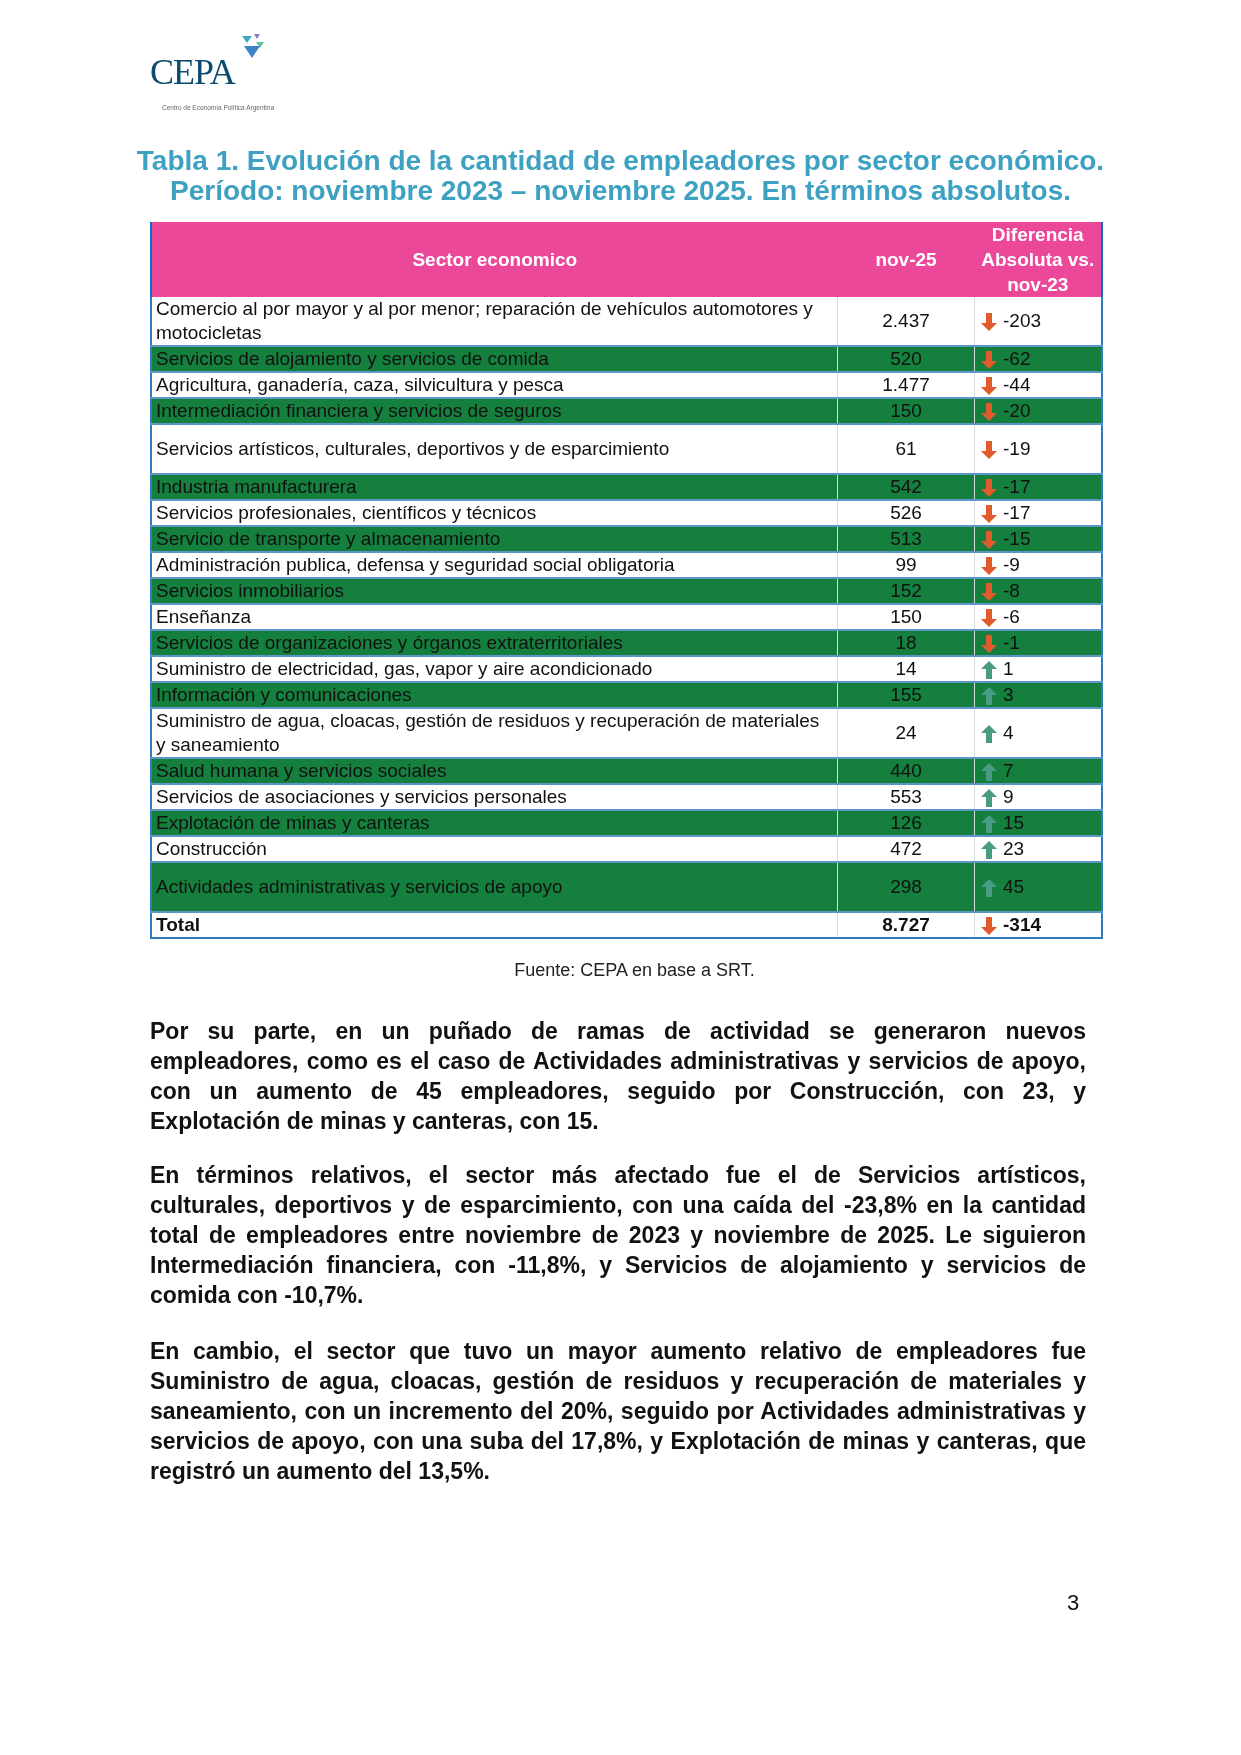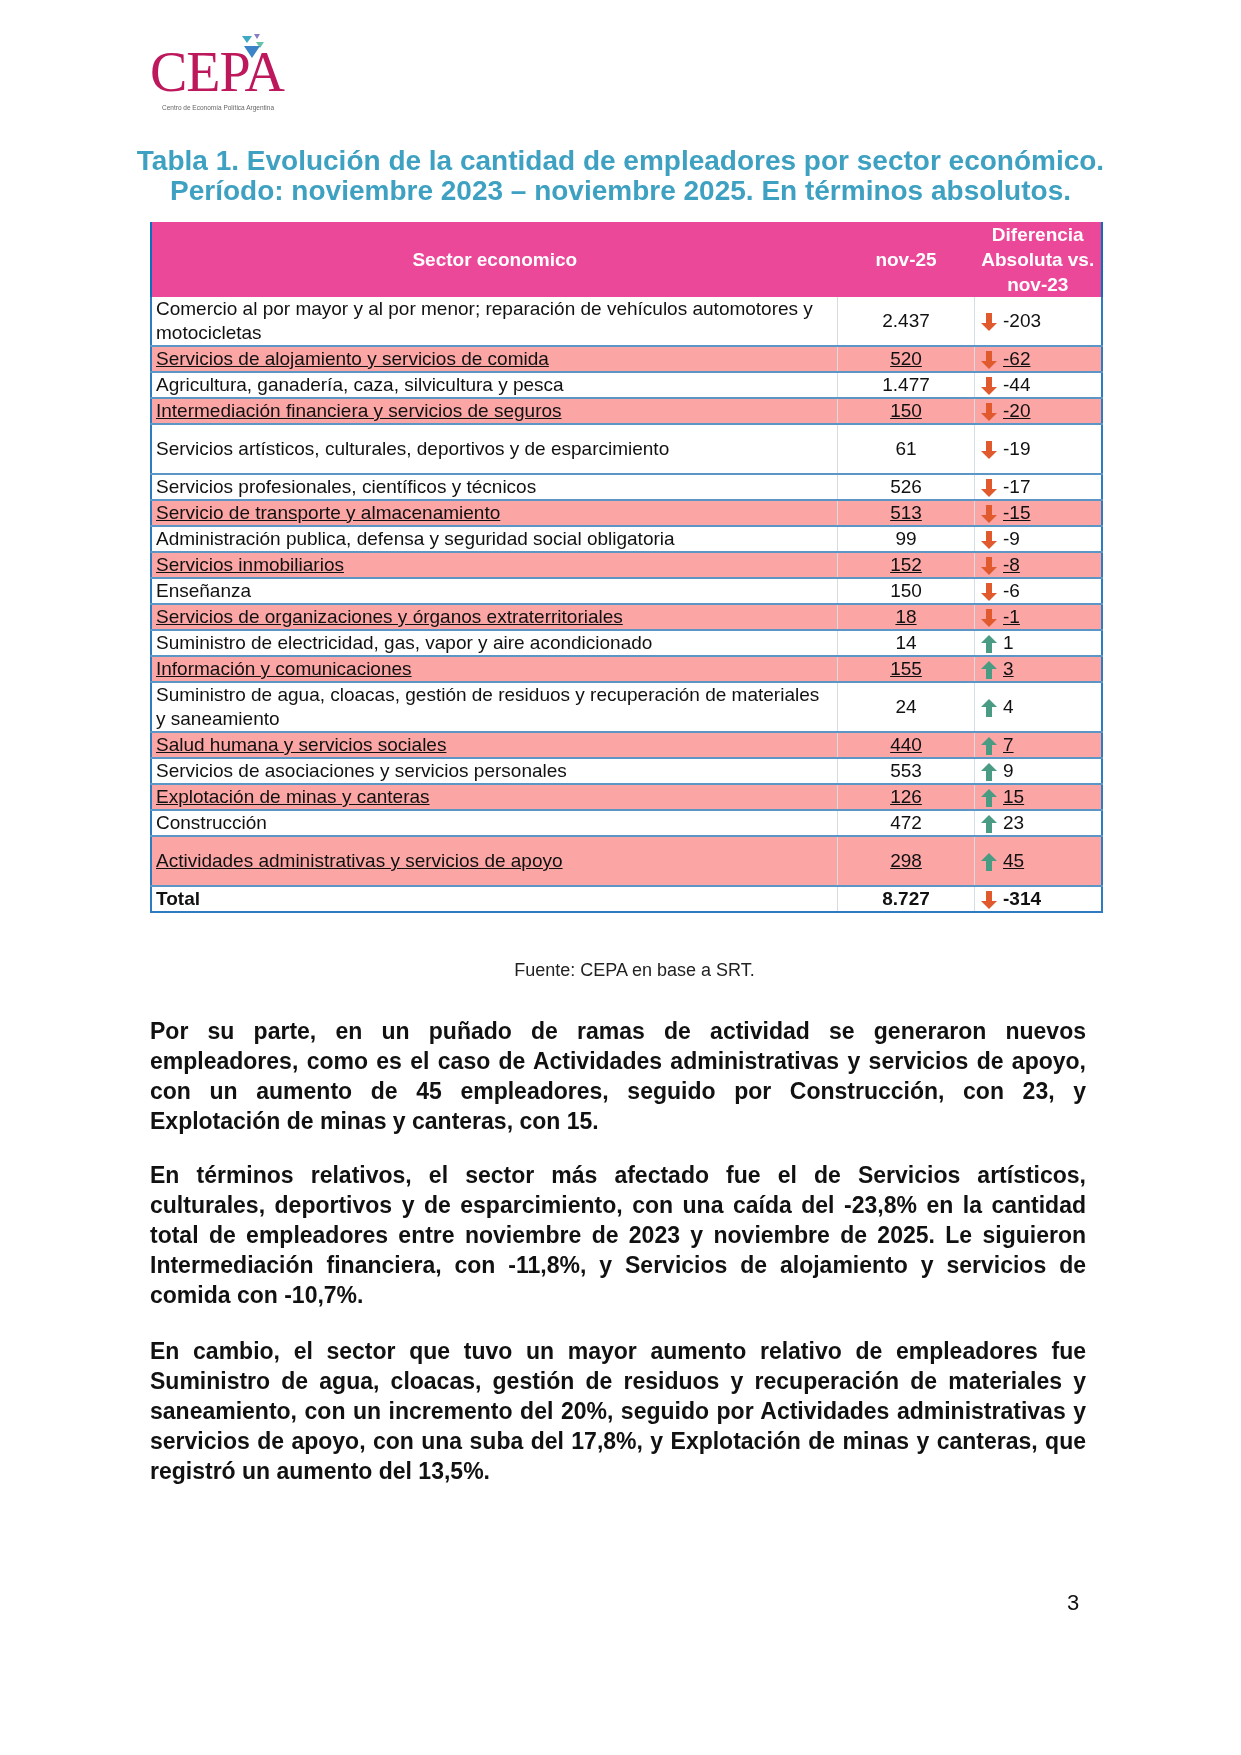--- a/index.html
+++ b/index.html
@@ -1,36 +1,36 @@
 <!DOCTYPE html>
 <html><head>
 <meta charset="utf-8">
 <style>
   html, body { margin: 0; padding: 0; background: #ffffff; }
   body { width: 1241px; height: 1755px; position: relative; overflow: hidden;
          font-family: "Liberation Sans", "DejaVu Sans", sans-serif; color: #111; }
 
   .logo { position: absolute; left: 150px; top: 38px; width: 140px; height: 80px; }
   .logo-word { position: absolute; left: 0; top: 6px; font-family: "Liberation Serif", "DejaVu Serif", serif;
-               font-size: 56px; letter-spacing: -1px; color: #be185d; line-height: 56px; }
+               font-size: 36px; letter-spacing: -1px; color: #0c4a6e; line-height: 56px; }
   .logo-sub { position: absolute; left: 12px; top: 66px; font-size: 6.5px; color: #666; white-space: nowrap; }
 
   .title { position: absolute; left: 0; width: 1241px; top: 146px; text-align: center;
            color: #3ea1c2; font-weight: bold; font-size: 28px; line-height: 30px; }
 
   table.data { position: absolute; left: 150px; top: 222px; width: 953px;
                border-collapse: collapse; font-size: 19px; }
   table.data th { background: #ec4899; color: #fff; font-weight: bold; font-size: 19px;
                   padding: 0; line-height: 25px; }
   table.data td { padding: 0 4px; border-bottom: 2px solid #5b96c7; line-height: 24px; height: 24px; }
   table.data td.sec { border-left: 2px solid #2f7bc1; padding-left: 4px; }
   table.data td.num { text-align: center; border-left: 1px solid #d6dde2; width: 128px; }
   table.data td.arr { width: 28px; text-align: center; border-left: 1px solid #d6dde2; padding: 0; }
   table.data td.diff { text-align: left; width: 94px; border-right: 2px solid #2f7bc1; padding-left: 0; }
-  table.data tr.alt td { background: #fca5a5; text-decoration: underline; }
+  table.data tr.alt td { background: #15803d; }
   table.data tr.tall td { height: 48px; }
   table.data tr.total td { font-weight: bold; border-bottom: 2px solid #2f7bc1; }
   table.data th.h-sec { border-left: 2px solid #0b6fbe; height: 64px; }
   table.data th.h-diff { border-right: 2px solid #0b6fbe; }
 
   .arrow { display: inline-block; width: 16px; height: 18px; vertical-align: middle; }
 
   .source { position: absolute; left: 0; width: 1241px; top: 960px; text-align: center; font-size: 18px; color: #222; margin-left: 14px; }
 
   .para { position: absolute; left: 150px; width: 936px; font-size: 23px; line-height: 30px;
@@ -106,20 +106,28 @@
         <td class="diff">-20</td>
       </tr>
       <tr class="tall">
         <td class="sec">Servicios artísticos, culturales, deportivos y de esparcimiento</td>
         <td class="num">61</td>
         <td class="arr"><svg class="arrow" viewBox="0 0 16 18">
             <polygon points="5,0 11,0 11,10 16,10 8,18 0,10 5,10" fill="#e05a2e"></polygon>
           </svg></td>
         <td class="diff">-19</td>
       </tr>
+      <tr class="alt">
+        <td class="sec">Industria manufacturera</td>
+        <td class="num">542</td>
+        <td class="arr"><svg class="arrow" viewBox="0 0 16 18">
+            <polygon points="5,0 11,0 11,10 16,10 8,18 0,10 5,10" fill="#e05a2e"></polygon>
+          </svg></td>
+        <td class="diff">-17</td>
+      </tr>
       <tr class="">
         <td class="sec">Servicios profesionales, científicos y técnicos</td>
         <td class="num">526</td>
         <td class="arr"><svg class="arrow" viewBox="0 0 16 18">
             <polygon points="5,0 11,0 11,10 16,10 8,18 0,10 5,10" fill="#e05a2e"></polygon>
           </svg></td>
         <td class="diff">-17</td>
       </tr>
       <tr class="alt">
         <td class="sec">Servicio de transporte y almacenamiento</td>

